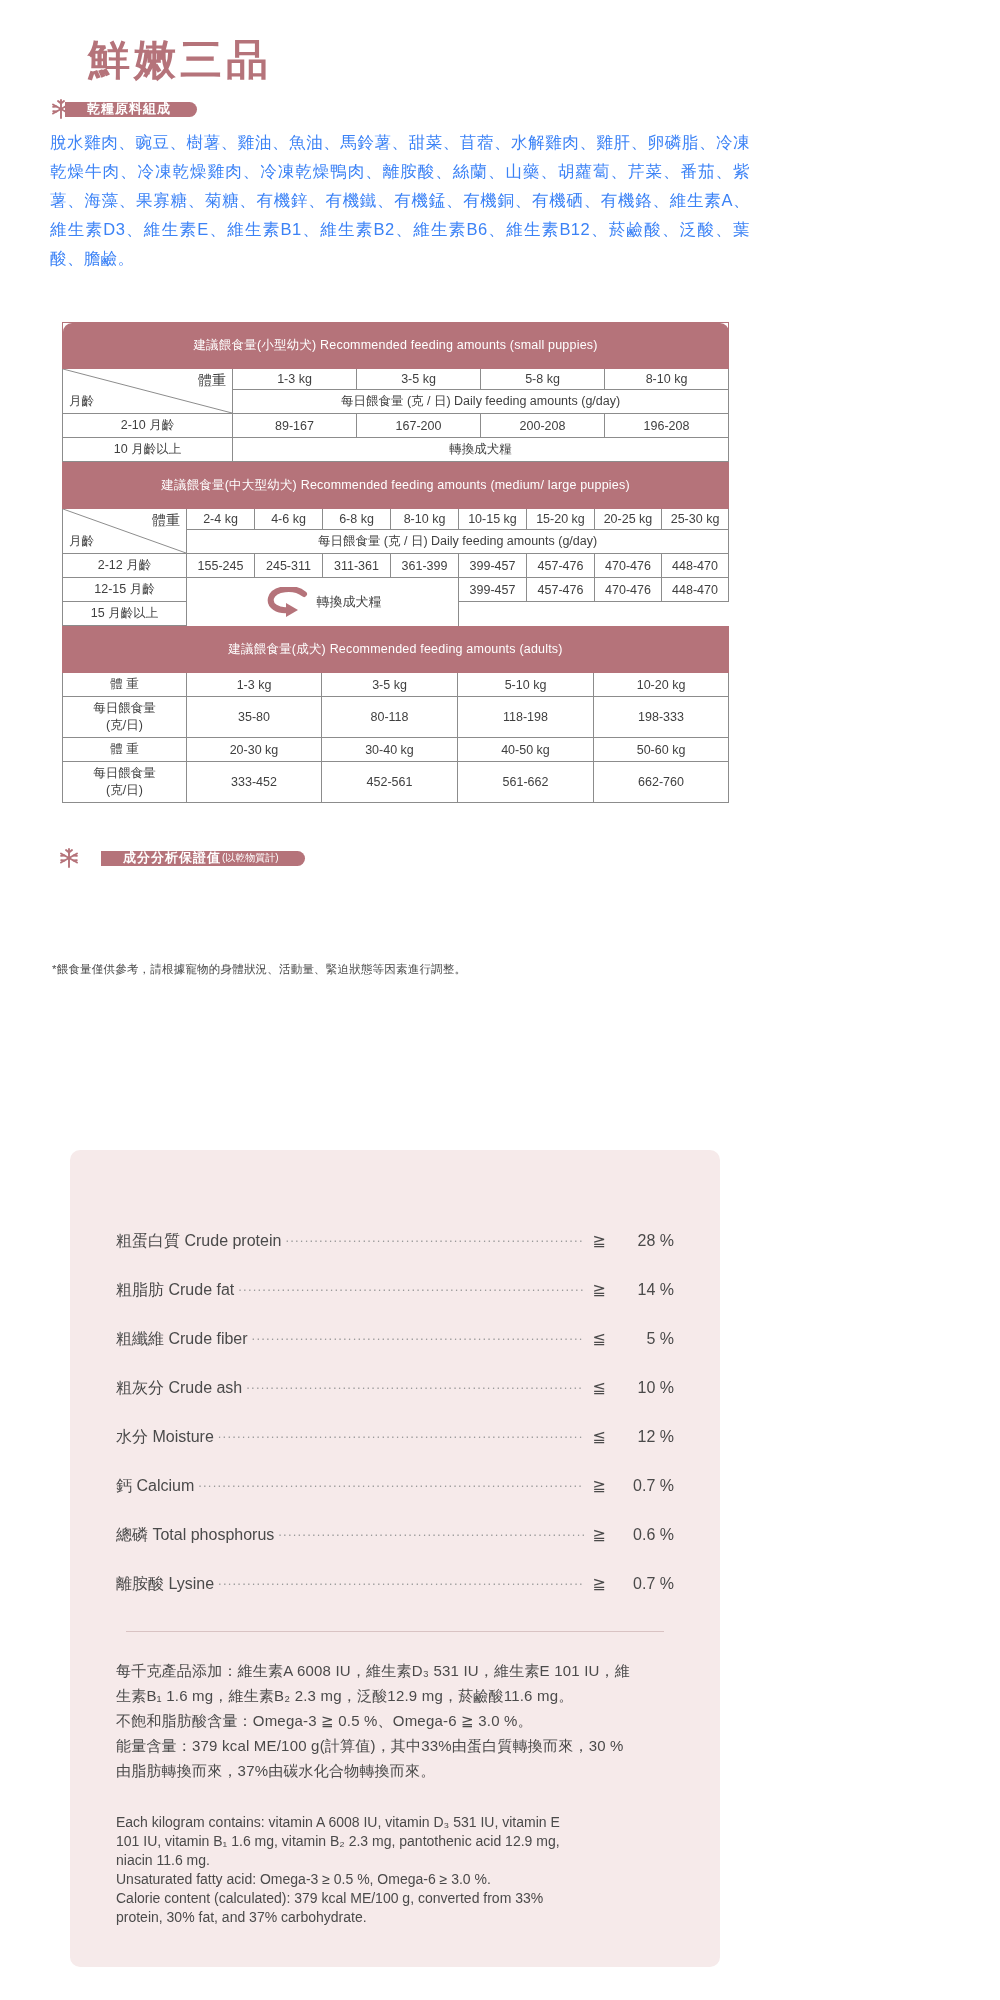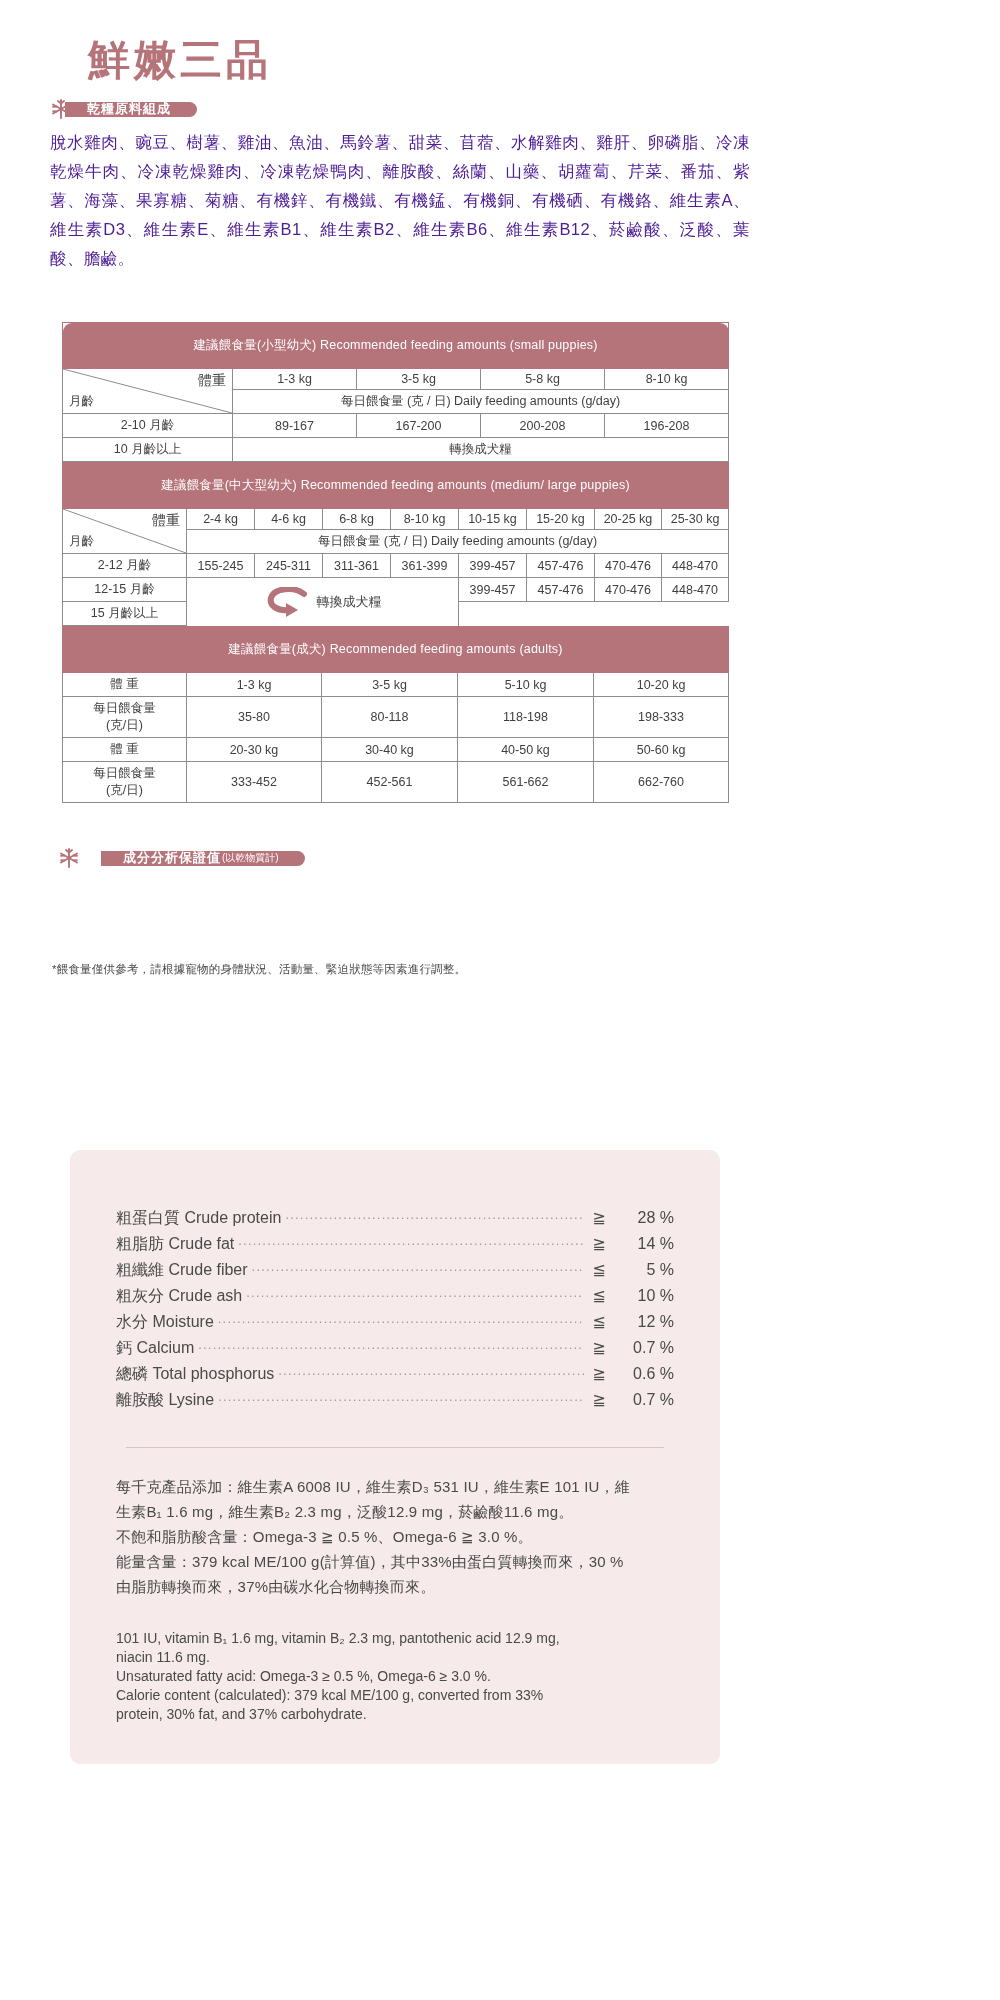--- a/index.html
+++ b/index.html
@@ -62,21 +62,21 @@
   }
 
   
   .ingredients {
     position: absolute;
     left: 50px;
     top: 128px;
     width: 700px;
     font-size: 16.5px;
     line-height: 29px;
-    color: #4c1d95;
+    color: #3b82f6;
     letter-spacing: 0.4px;
     text-align: justify;
   }
 
   
   .tables-wrap {
     position: absolute;
     left: 62px;
     top: 322px;
     width: 666px;
@@ -172,20 +172,21 @@
   .nutri-list {
     margin: 0 46px;
   }
   .nutri-row {
     display: flex;
     align-items: flex-end;
     font-size: 16px;
     color: #4a4a4a;
     line-height: 26px;
     white-space: nowrap;
+    margin-top: 23px;
   }
   .nutri-name { flex: 0 0 auto; }
   .nutri-dots {
     flex: 1 1 auto;
     overflow: hidden;
     margin: 0 4px;
     position: relative;
     top: -3px;
     color: #9a9a9a;
     font-size: 13px;
@@ -497,19 +498,20 @@
   <div class="panel-divider"></div>
 
   <div class="cn-note" id="cn-note">
       <div>每千克產品添加：維生素A 6008 IU，維生素D₃ 531 IU，維生素E 101 IU，維</div>
       <div>生素B₁ 1.6 mg，維生素B₂ 2.3 mg，泛酸12.9 mg，菸鹼酸11.6 mg。</div>
       <div>不飽和脂肪酸含量：Omega-3 ≧ 0.5 %、Omega-6 ≧ 3.0 %。</div>
       <div>能量含量：379 kcal ME/100 g(計算值)，其中33%由蛋白質轉換而來，30 %</div>
       <div>由脂肪轉換而來，37%由碳水化合物轉換而來。</div>
     </div>
   <div class="en-note" id="en-note">
+      <div>Each kilogram contains: vitamin A 6008 IU, vitamin D₃ 531 IU, vitamin E</div>
       <div>101 IU, vitamin B₁ 1.6 mg, vitamin B₂ 2.3 mg, pantothenic acid 12.9 mg,</div>
       <div>niacin 11.6 mg.</div>
       <div>Unsaturated fatty acid: Omega-3 ≥ 0.5 %, Omega-6 ≥ 3.0 %.</div>
       <div>Calorie content (calculated): 379 kcal ME/100 g, converted from 33%</div>
       <div>protein, 30% fat, and 37% carbohydrate.</div>
     </div>
 </div>
 
 </body></html>

